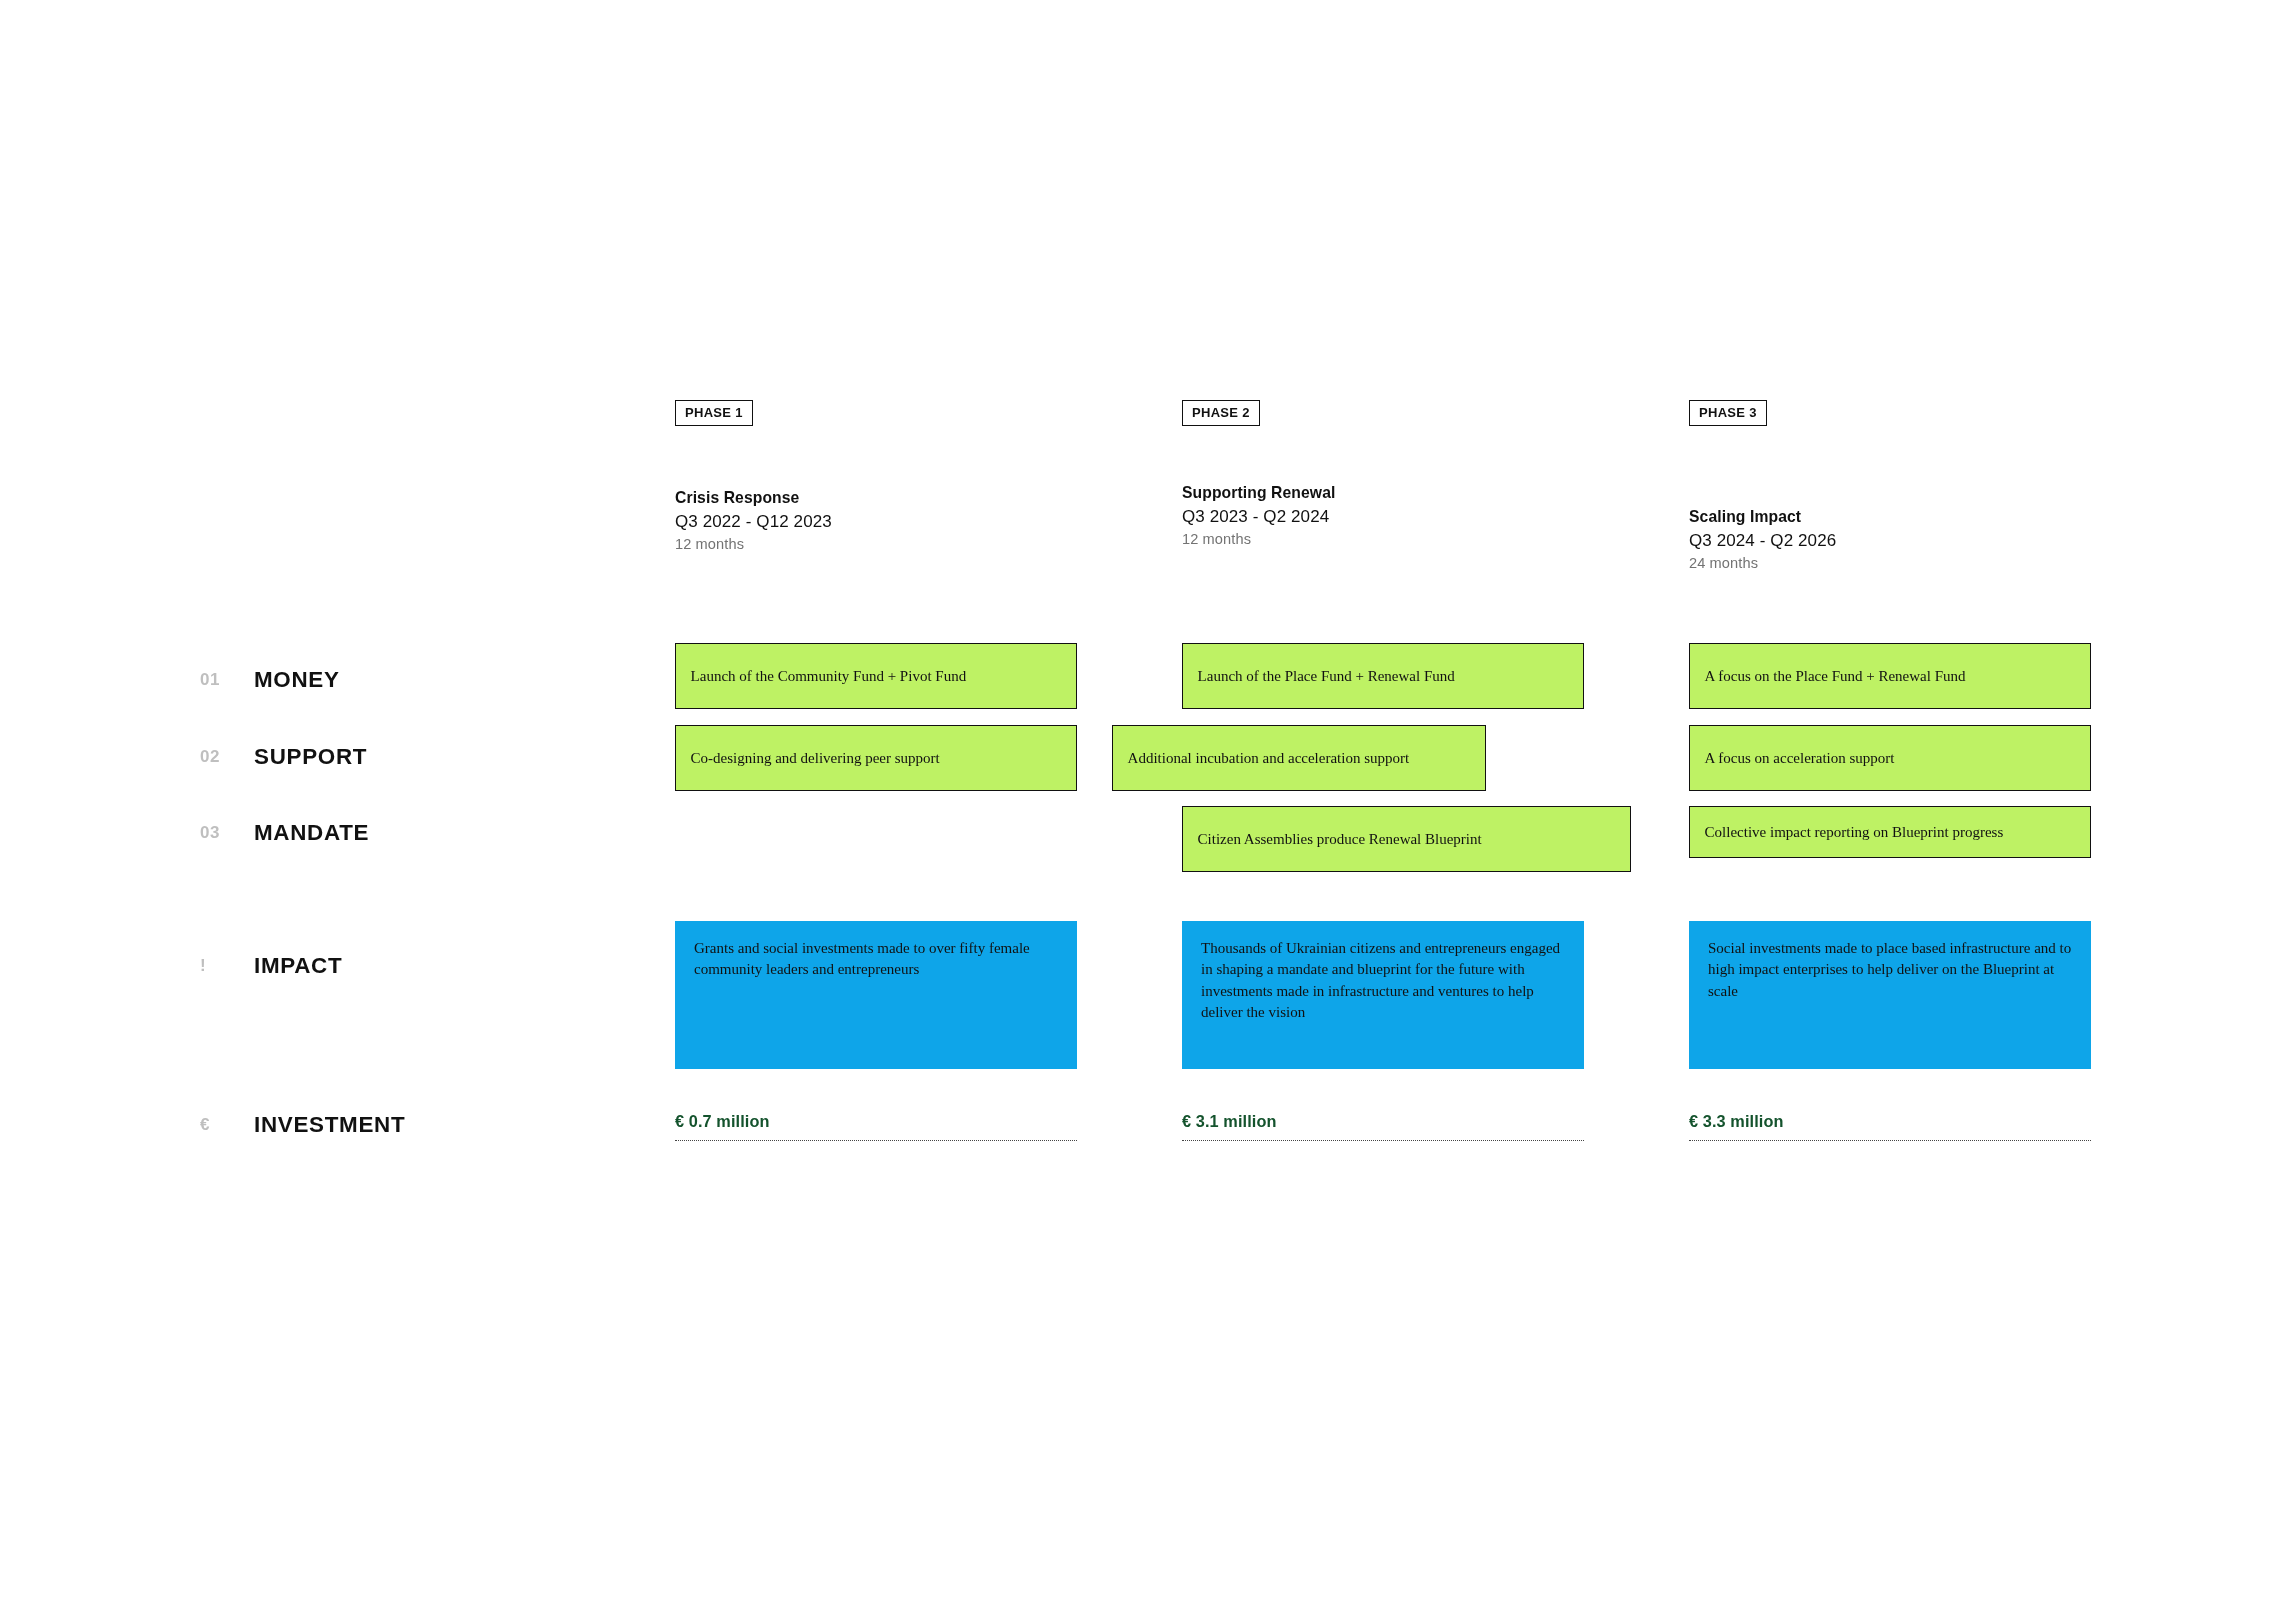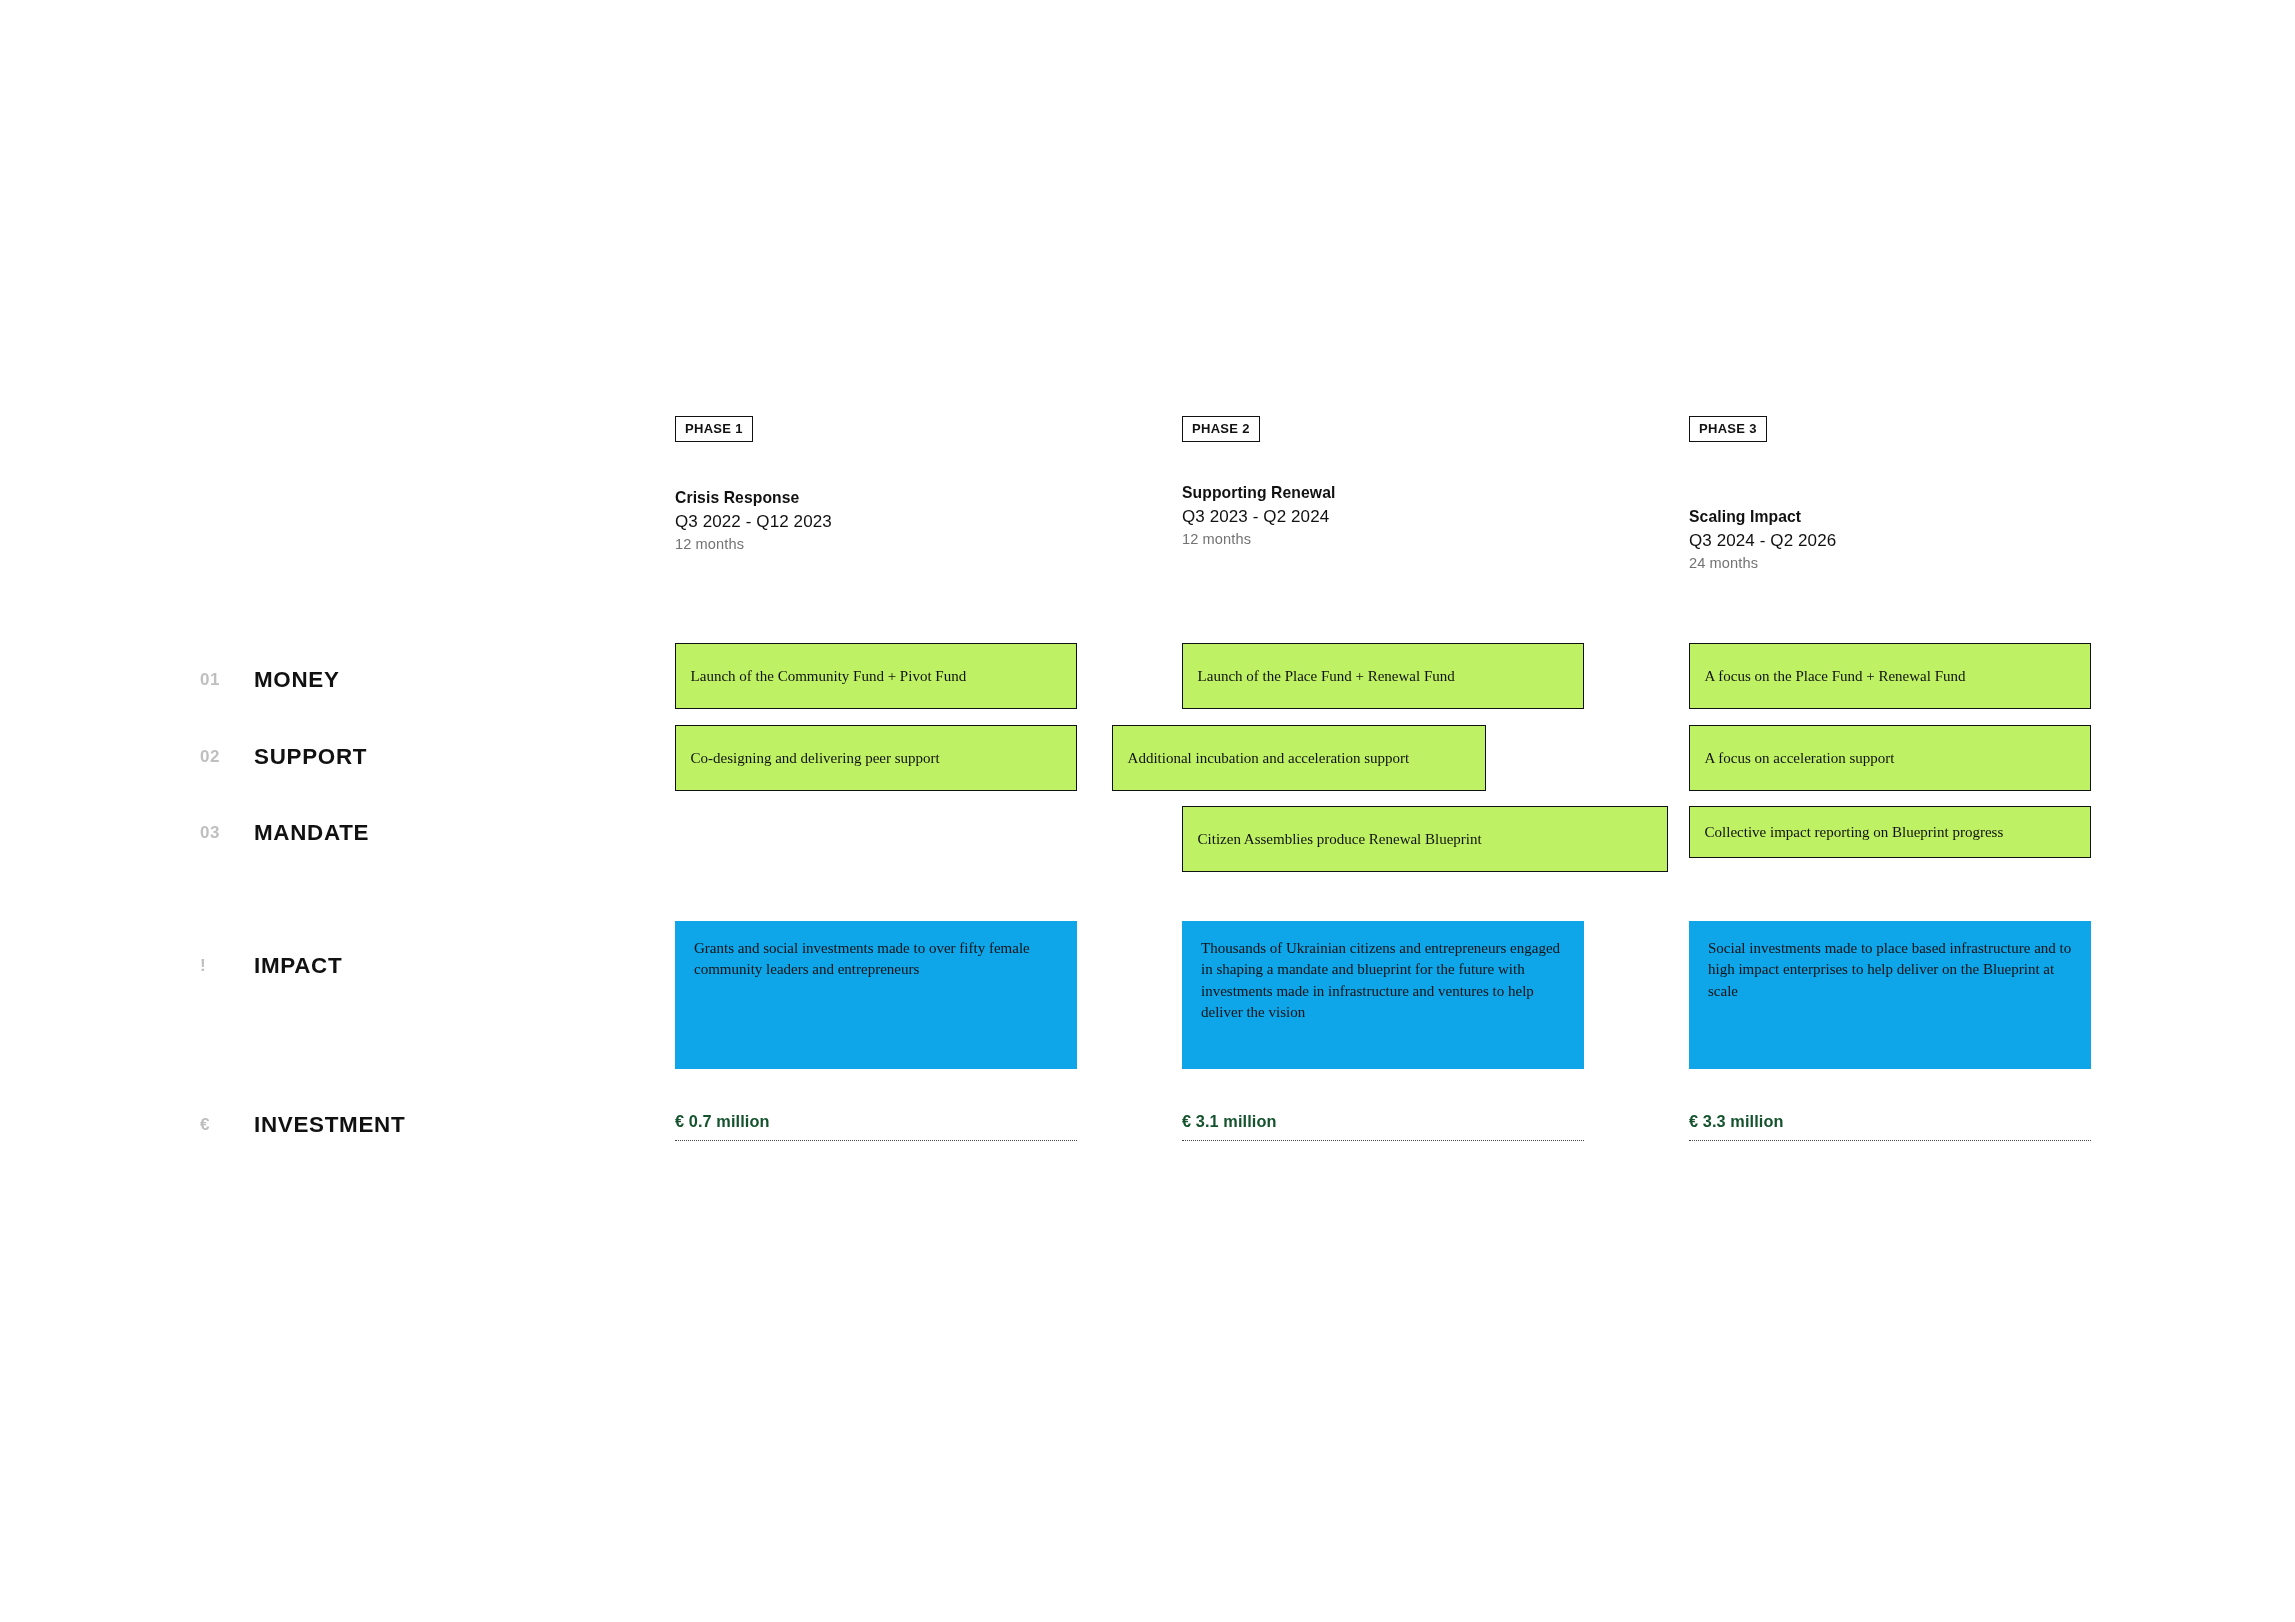--- a/index.html
+++ b/index.html
@@ -25,21 +25,20 @@
   .phase-badge {
     position: absolute;
     border: 1.1px solid #111111;
     padding: 5px 9px 5.6px 9px;
     font-size: 13px;
     font-weight: bold;
     letter-spacing: 0.3px;
     line-height: 1;
     color: #111111;
     white-space: nowrap;
-    margin-top: 16px;
   }
 
   
   .phase-head {
     position: absolute;
     width: 426px;
   }
   .phase-title {
     font-size: 15.7px;
     font-weight: bold;
@@ -192,21 +191,21 @@
   <div class="cell" style="left:675px; top:725px; width:402px; height:66px;">
     <span class="cell-text">Co-designing and delivering peer support</span>
   </div>
   <div class="cell" style="left:1112px; top:725px; width:374px; height:66px;">
     <span class="cell-text">Additional incubation and acceleration support</span>
   </div>
   <div class="cell" style="left:1689px; top:725px; width:402px; height:66px;">
     <span class="cell-text">A focus on acceleration support</span>
   </div>
 
-  <div class="cell" style="left:1182px; top:806px; width:486px; height:66px;">
+  <div class="cell" style="left:1182px; top:806px; width:449px; height:66px;">
     <span class="cell-text">Citizen Assemblies produce Renewal Blueprint</span>
   </div>
   <div class="cell" style="left:1689px; top:806px; width:402px; height:52px;">
     <span class="cell-text">Collective impact reporting on Blueprint progress</span>
   </div>
 
   <div class="impact-cell" style="left:675px; top:921px; width:402px; height:148px;">
     <div class="impact-text">Grants and social investments made to over fifty female community leaders and entrepreneurs</div>
   </div>
   <div class="impact-cell" style="left:1182px; top:921px; width:402px; height:148px;">

